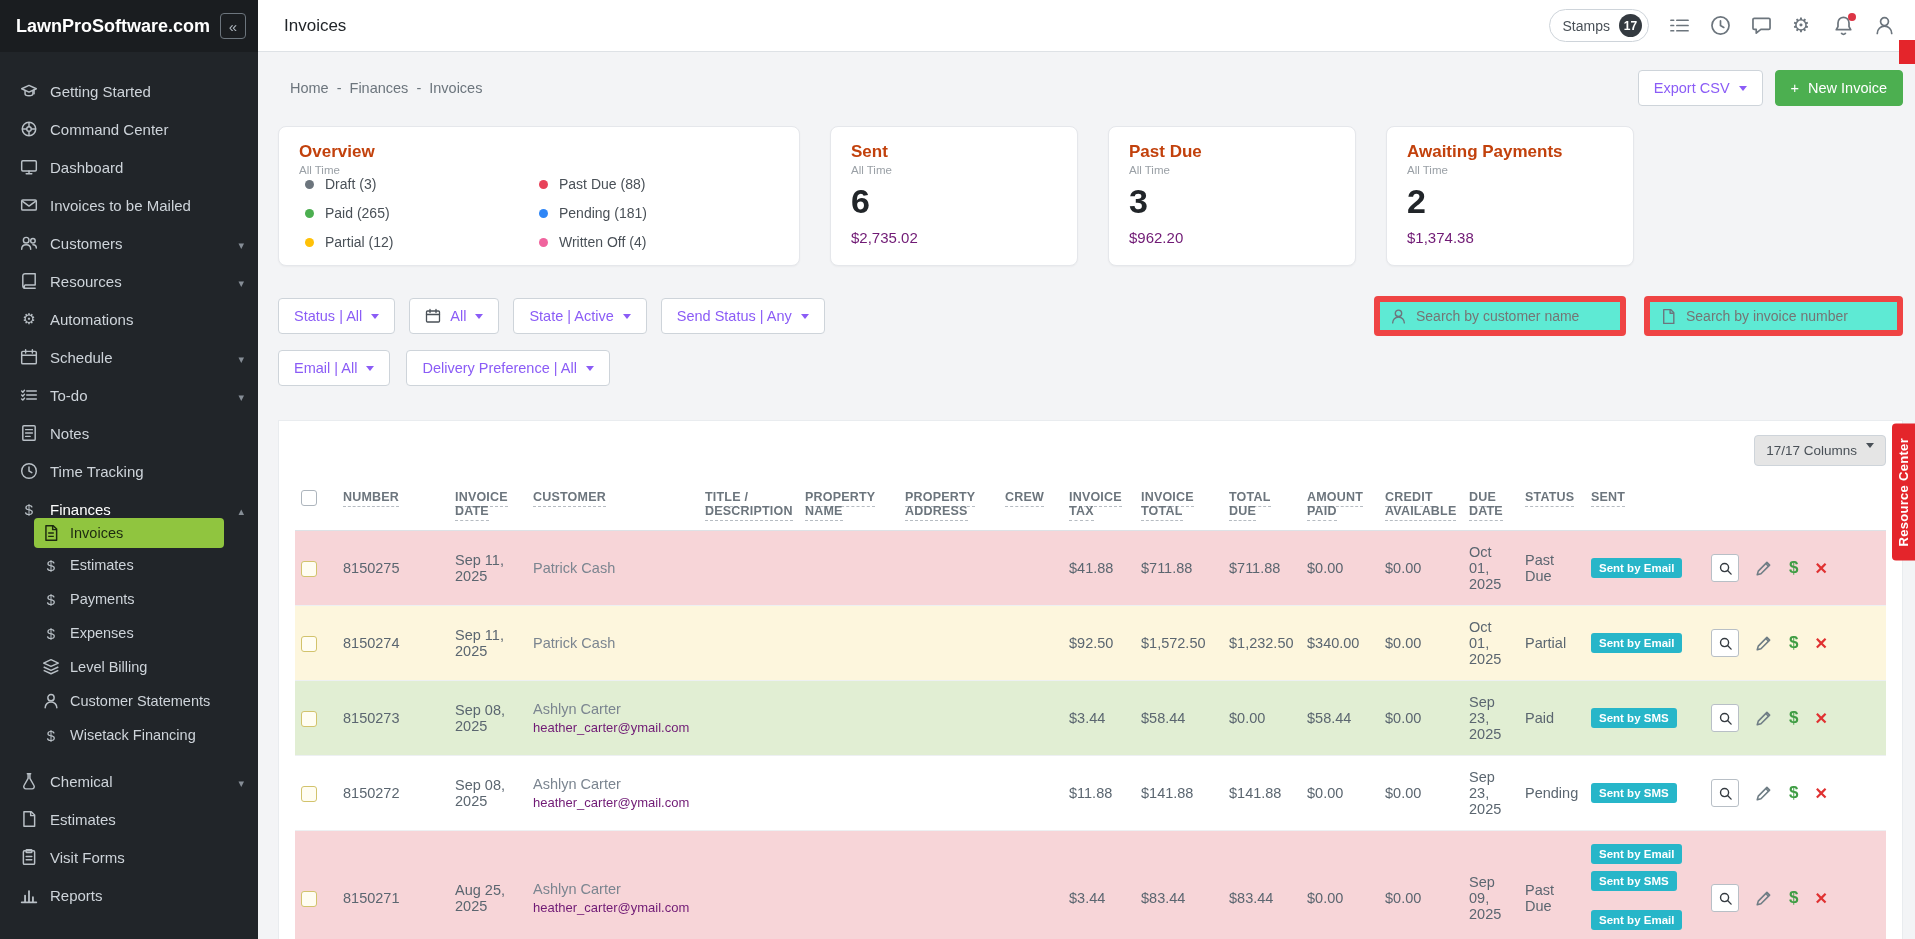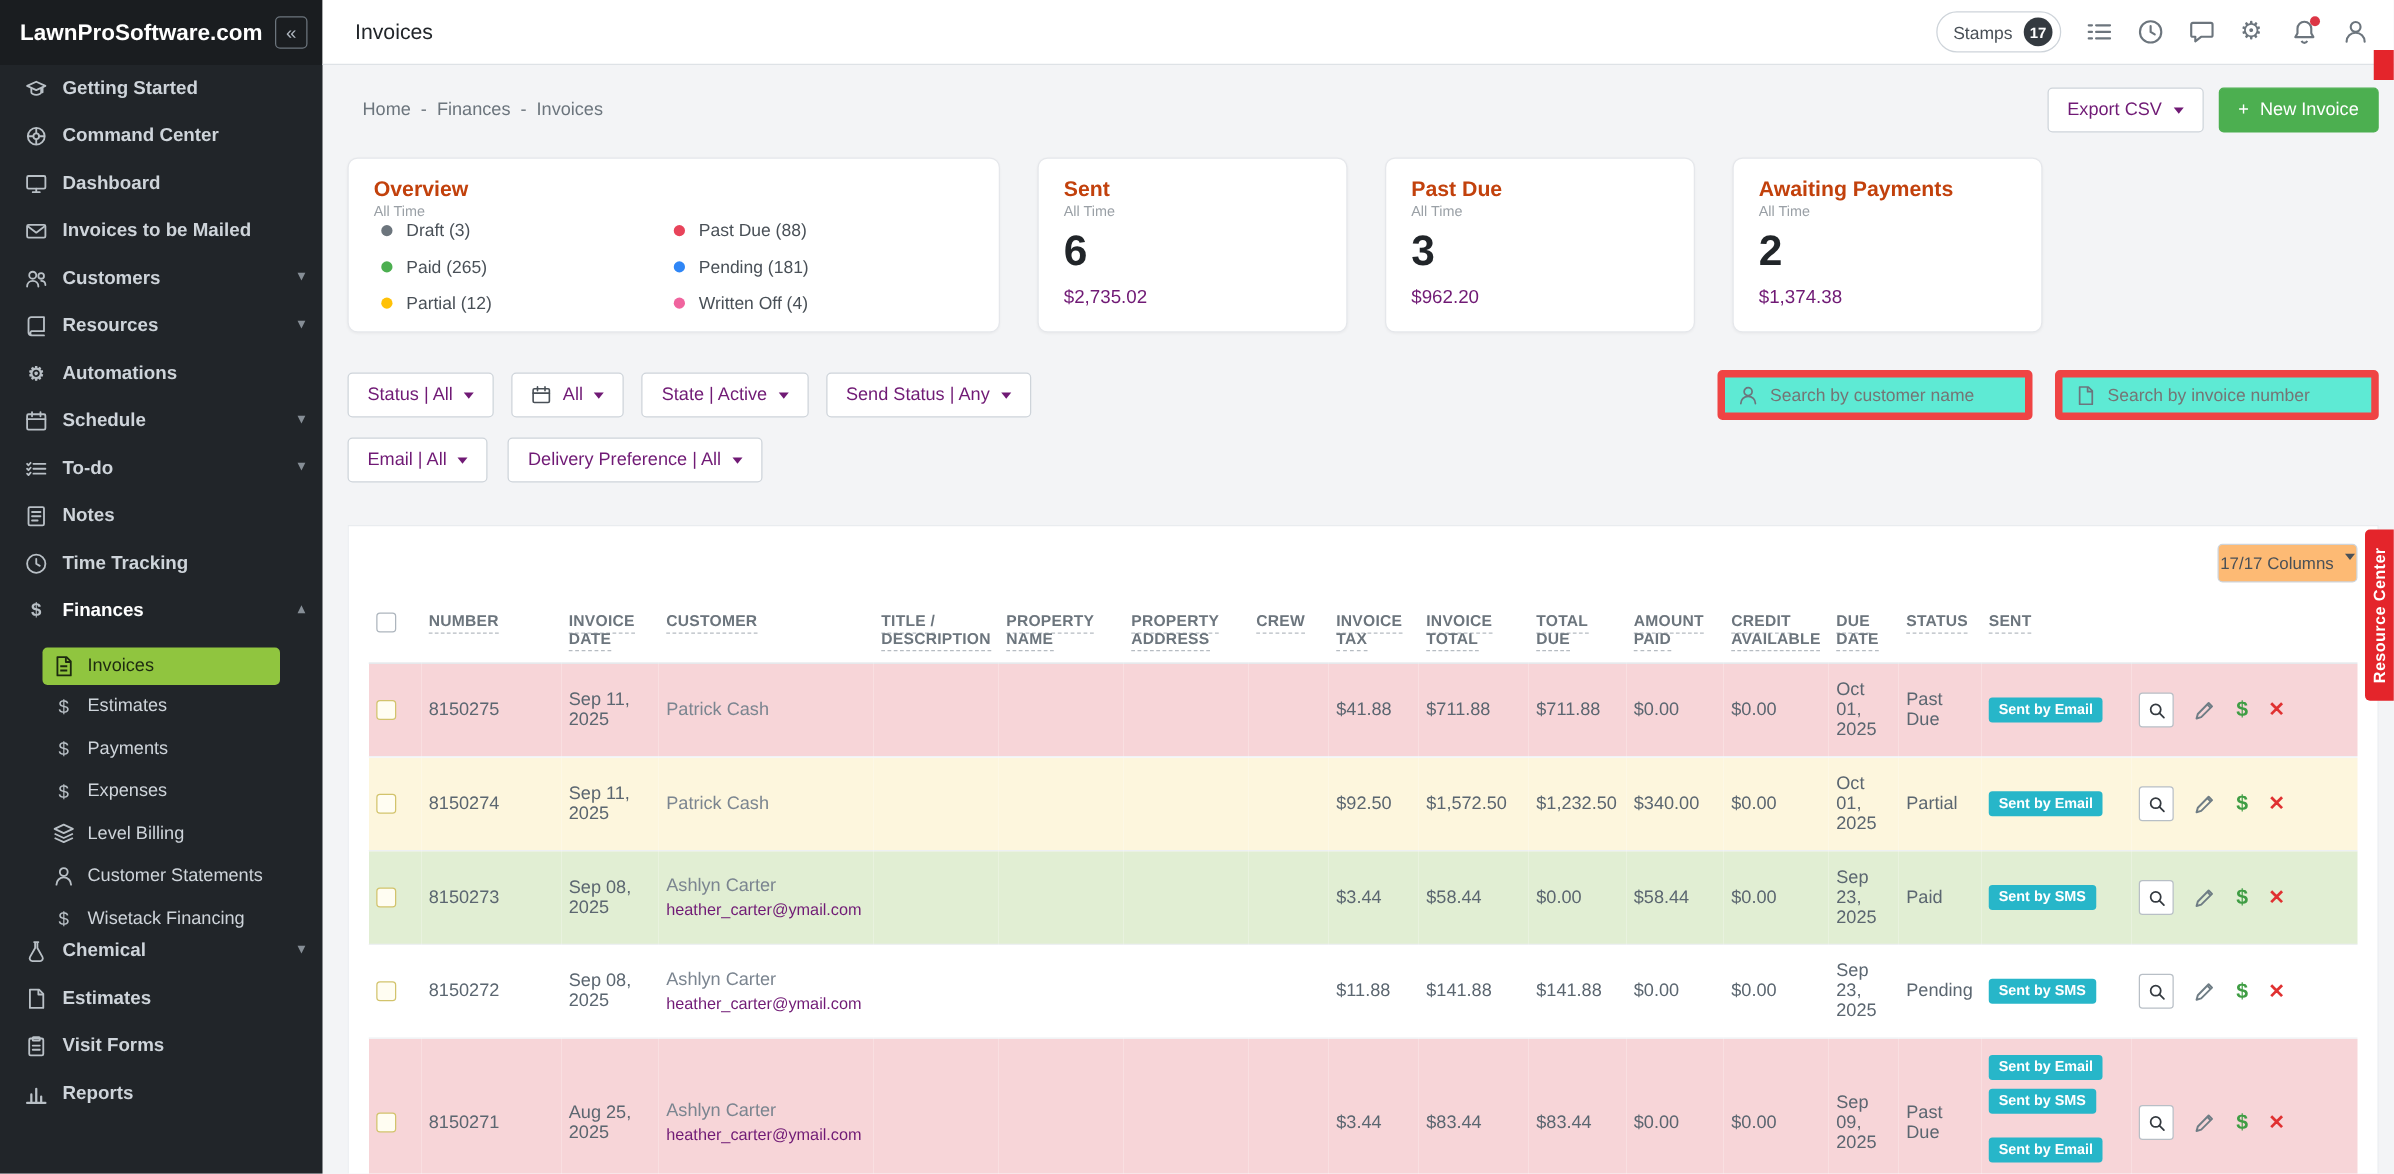--- a/index.html
+++ b/index.html
@@ -9,22 +9,22 @@
 
   
   .sidebar { width:258px; background:#212529; color:#ced4da; flex-shrink:0;
              display:flex; flex-direction:column; }
   .sidebar-header { height:52px; background:#1a1d20; display:flex; align-items:center;
                     justify-content:space-between; padding:0 12px 0 16px; flex-shrink:0; }
   .brand { color:#fff; font-weight:bold; font-size:18px; white-space:nowrap; }
   .collapse-btn { width:26px; height:26px; background:transparent; border:1px solid #6c757d;
                   border-radius:4px; color:#adb5bd; font-size:15px; line-height:1; cursor:pointer; }
   .nav { padding-top:10px; overflow:hidden; }
-  .nav-item { height:38px; display:flex; align-items:flex-start; gap:12px;
-              padding:0 14px 0 20px; font-size:15px; color:#ced4da; cursor:pointer;font-weight:bold; }
+  .nav-item { height:38px; display:flex; align-items:flex-end; gap:12px;
+              padding:0 14px 0 20px; font-size:15px; color:#ced4da; cursor:pointer; }
   .nav-item .chev { margin-left:auto; font-size:11px; color:#868e96; }
   .icon { width:18px; height:18px; flex-shrink:0; color:#b9c0c6; }
   .txt-icon { width:18px; text-align:center; font-size:15px; color:#b9c0c6; flex-shrink:0; }
   .sub-item { height:34px; display:flex; align-items:center; gap:10px;
               margin-left:34px; margin-right:10px; padding-left:8px;
               font-size:14.5px; color:#ced4da; cursor:pointer; }
   .sub-item.active { background:#90c53f; color:#1d2a10; border-radius:4px;
                      margin-right:34px; height:30px; }
   .sub-item.active .icon, .sub-item.active .txt-icon { color:#1d2a10; }
 
@@ -48,21 +48,21 @@
 
   .content { flex:1; overflow:hidden; padding:0 12px 0 20px; position:relative; }
 
   
   .content-head { display:flex; align-items:center; margin-top:18px; }
   .breadcrumb { font-size:14.5px; color:#6c757d; display:flex; gap:8px; align-items:center;
                 margin-left:12px; }
   .breadcrumb a { color:#6c757d; text-decoration:none; cursor:pointer; }
   .head-actions { margin-left:auto; display:flex; gap:12px; }
   .btn { border:1px solid #ced4da; background:#fff; border-radius:4px; padding:9px 15px;
-         font-size:14.5px; color:#701a75; display:flex; align-items:center; gap:9px;
+         font-size:14.5px; color:#8b5cf6; display:flex; align-items:center; gap:9px;
          cursor:pointer; font-family:inherit; }
   .btn-green { background:#4caf50; border-color:#4caf50; color:#fff; }
   .caret { width:0; height:0; border-left:4.5px solid transparent;
            border-right:4.5px solid transparent; border-top:5px solid currentColor; }
 
   
   .cards { display:flex; gap:30px; margin-top:20px; align-items:stretch; }
   .card { background:#fff; border:1px solid #e5e7eb; border-radius:8px;
           padding:15px 20px; box-shadow:0 1px 2px rgba(0,0,0,.04); height:140px; }
   .card-overview { width:522px; }
@@ -85,21 +85,21 @@
   .ig-icon { width:36px; display:flex; align-items:center; justify-content:center; color:#6c757d; }
   .ig-icon svg { width:17px; height:17px; }
   .input-group input { border:none; outline:none; flex:1; font-size:14px; color:#495057;
                        padding-right:8px; background:transparent; font-family:inherit; }
   .ig-customer { width:252px; } .ig-invoice { width:259px; }
 
   
   .table-panel { background:#fff; border:1px solid #e9ecef; margin-top:34px;
                  padding:14px 16px 0 16px; min-height:560px; }
   .table-tools { display:flex; justify-content:flex-end; }
-  .select { border:1px solid #ced4da; background:#fdba74; border-radius:4px; padding:7px 1px;
+  .select { border:1px solid #ced4da; background:#e5e5e5; border-radius:4px; padding:7px 11px;
             font-size:13.5px; color:#495057; display:flex; align-items:flex-start; gap:9px;
             cursor:pointer; font-family:inherit; }
   table { width:100%; border-collapse:collapse; table-layout:fixed; margin-top:14px; }
   thead th { font-size:12.5px; color:#6c757d; text-align:left; font-weight:bold;
              padding:10px 6px 12px 6px; vertical-align:top; border-bottom:1px solid #dee2e6;
              letter-spacing:.2px; }
   thead th .hlabel { border-bottom:1px dashed #b6bcc2; padding-bottom:2px; cursor:pointer; }
   tbody td { font-size:14.5px; color:#5b6670; padding:13px 6px; vertical-align:middle;
              border-bottom:1px solid #edf0f2; overflow:hidden; }
   tr.past-due { background:#f7d5d8; }

